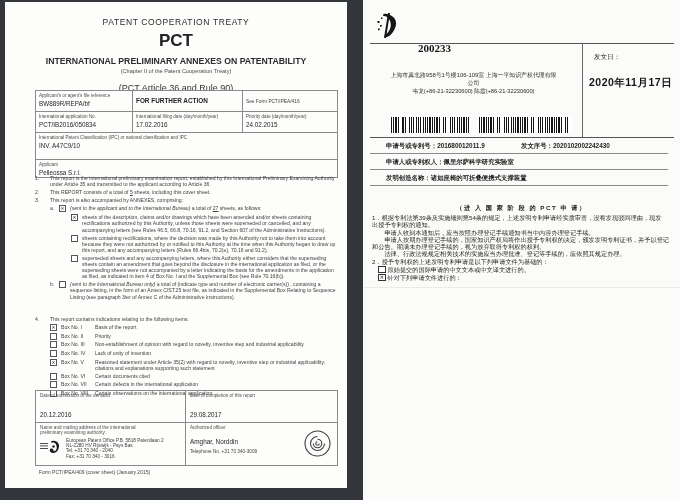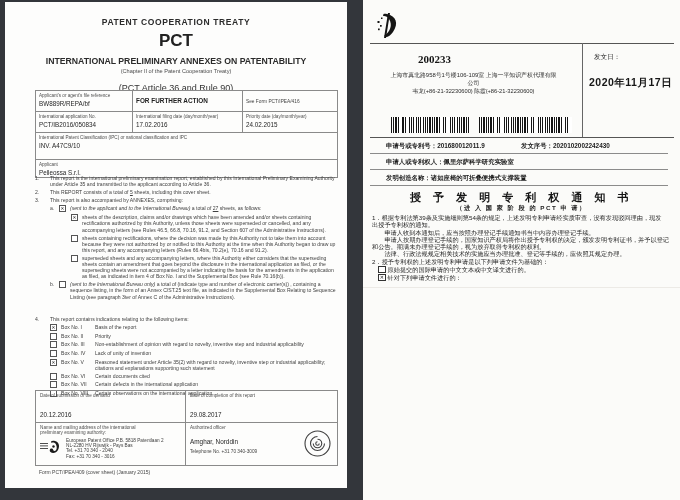--- a/index.html
+++ b/index.html
@@ -7,21 +7,21 @@
     width:680px; height:500px; position:relative; overflow:hidden;
     background:#33363b;
     font-family:"Liberation Sans", sans-serif;
   }
   
   .page-left {
     position:absolute; left:5px; top:2px; width:342px; height:486px;
     background:#fdfdfc; color:#3c3c3c;
   }
   .pct-head { text-align:center; padding-top:15px; }
-  .pct-treaty { font-size:8.5px; font-weight:bold; letter-spacing:.6px; color:#2b2b2b; }
+  .pct-treaty { font-size:8.5px; font-weight:normal; letter-spacing:.6px; color:#2b2b2b; }
   .pct-big { font-size:17px; font-weight:bold; margin-top:4px; color:#222; }
   .pct-title { font-size:8.7px; font-weight:bold; margin-top:5px; color:#2b2b2b; }
   .pct-chapter { font-size:5.6px; margin-top:2px; color:#4a4a4a; }
   .pct-article { font-size:9px; margin-top:9px; color:#333; }
 
   .itable { position:absolute; top:88px; left:30px; width:301px; border:1px solid #8a8a8a; background:#fdfdfc; }
   .itr { display:flex; border-bottom:1px solid #8a8a8a; }
   .itr:last-child { border-bottom:none; }
   .itd { border-right:1px solid #8a8a8a; padding:2px 3px 1px 3px; box-sizing:border-box; }
   .itd:last-child { border-right:none; }
@@ -73,21 +73,21 @@
     position:absolute; left:363px; top:0; width:317px; height:500px;
     background:#fbfbf9; color:#1e1e1e;
     font-family:sans-serif;
   }
   .cn-logo { position:absolute; left:13px; top:12px; }
   .cn-agency { position:absolute; top:20px; left:0; width:100%; text-align:center;
     font-size:12px; font-weight:bold; letter-spacing:5px; color:#1a1a1a; }
   .hr1 { position:absolute; top:43px; left:7px; width:304px; height:1px; background:#555; }
   .vline { position:absolute; top:43px; left:219px; width:1px; height:94px; background:#666; }
   .hr2 { position:absolute; top:137px; left:7px; width:304px; height:1px; background:#555; }
-  .postcode { position:absolute; top:53px; left:55px; font-family:"Liberation Serif", serif;
+  .postcode { position:absolute; top:42px; left:55px; font-family:"Liberation Serif", serif;
     font-size:11px; font-weight:bold; color:#151515; }
   .addr1 { position:absolute; top:71px; left:8px; width:205px; text-align:center; font-size:5.9px; color:#2a2a2a; }
   .addr2 { position:absolute; top:79px; left:8px; width:205px; text-align:center; font-size:5.9px; color:#2a2a2a; }
   .contacts { position:absolute; top:88px; left:8px; width:205px; text-align:center; font-size:5.7px; color:#2a2a2a; }
   .dispatch-label { position:absolute; top:53px; left:231px; font-size:6.6px; color:#222; }
   .dispatch-date { position:absolute; top:76px; left:226px; font-size:10.5px; font-weight:bold;
     letter-spacing:.5px; color:#161616; }
   .barcode { position:absolute; top:117px; height:16px;
     background:repeating-linear-gradient(90deg,#151515 0px,#151515 1px,#fff 1px,#fff 2.1px,#151515 2.1px,#151515 2.7px,#fff 2.7px,#fff 4.4px,#151515 4.4px,#151515 5.8px,#fff 5.8px,#fff 6.8px); }
   .bc-1 { left:28px; width:79px; }
@@ -325,21 +325,20 @@
   <div class="hr2"></div>
 
   <div class="cn-row rw1"><span>申请号或专利号：</span><span>201680012011.9</span></div>
   <div class="cn-row rw1b"><span>发文序号：</span><span>2020102002242430</span></div>
   <div class="hr3"></div>
   <div class="cn-row rw2"><span>申请人或专利权人：</span><span>佩里尔萨科学研究实验室</span></div>
   <div class="hr4"></div>
   <div class="cn-row rw3"><span>发明创造名称：</span><span>诸如座椅的可折叠便携式支撑装置</span></div>
   <div class="hr5"></div>
 
-  <div class="cn-title">授 予 发 明 专 利 权 通 知 书</div>
   <div class="cn-subtitle">（进 入 国 家 阶 段 的 PCT 申 请）</div>
 
   <div class="cn-para">
     <div>1．根据专利法第39条及实施细则第54条的规定，上述发明专利申请经实质审查，没有发现驳回理由，现发</div>
     <div>出授予专利权的通知。</div>
     <div>　　申请人收到本通知后，应当按照办理登记手续通知书当中内容办理登记手续。</div>
     <div>　　申请人按期办理登记手续的，国家知识产权局将作出授予专利权的决定，颁发发明专利证书，并予以登记</div>
     <div>和公告。期满未办理登记手续的，视为放弃取得专利权的权利。</div>
     <div>　　法律、行政法规规定相关技术的实施应当办理批准、登记等手续的，应依照其规定办理。</div>
     <div>2．授予专利权的上述发明专利申请是以下列申请文件为基础的：</div>

